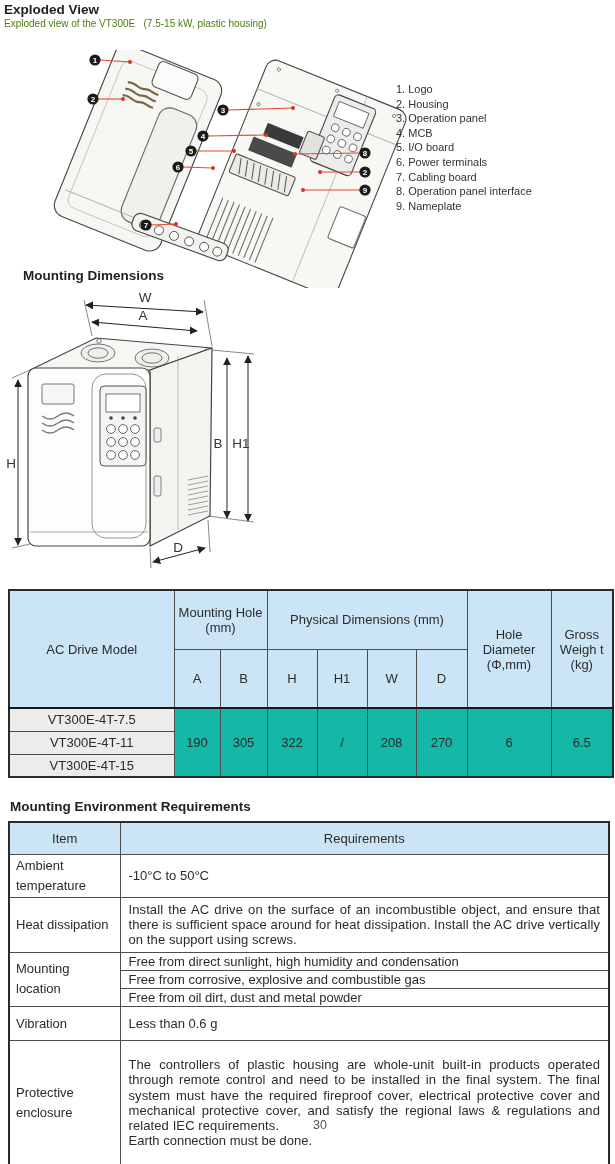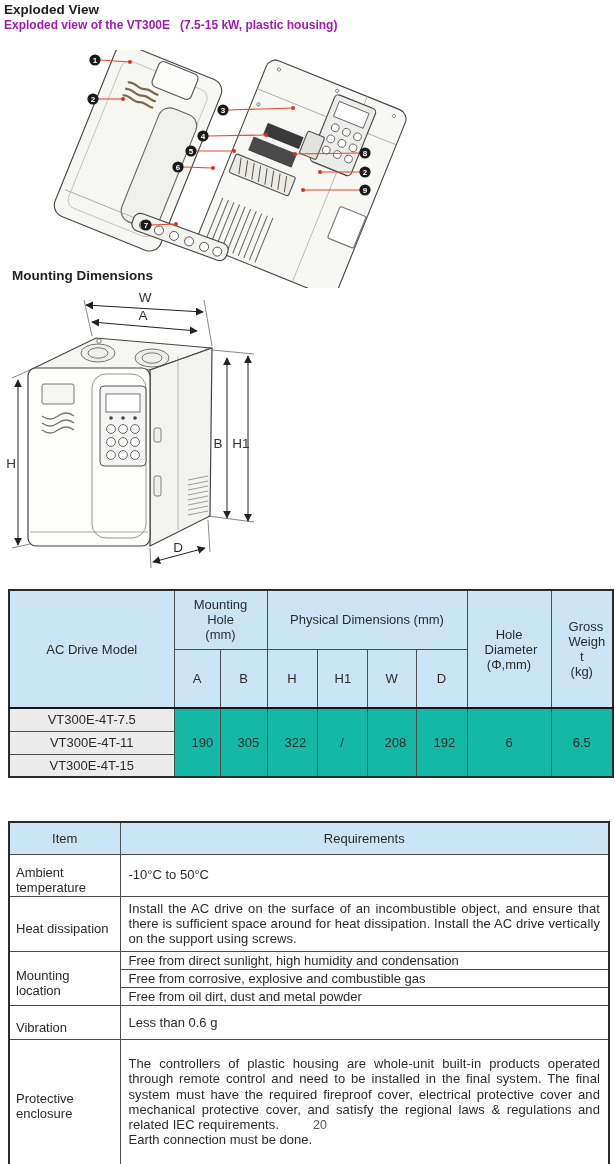--- a/index.html
+++ b/index.html
@@ -2,38 +2,38 @@
 <html><head>
 <meta charset="utf-8">
 <style>
   html,body{margin:0;padding:0;background:#fff;}
   .page{
     position:relative;width:615px;height:1164px;background:#fff;overflow:hidden;
     font-family:"Liberation Sans", sans-serif;color:#2b2b2b;
   }
   .abs{position:absolute;}
   .h-bold{font-size:13.5px;font-weight:bold;color:#222;}
-  .subtitle{font-size:12px;white-space:pre-wrap;color:#a21caf;font-weight:bold;}
+  .subtitle{font-size:10px;white-space:pre-wrap;color:#4d7c0f;}
   .legend{font-size:11px;line-height:14.6px;color:#333;}
   
   table{border-collapse:collapse;}
   .dim-table{position:absolute;left:8px;top:589px;width:604px;table-layout:fixed;
     border:2px solid #2b2b2b;font-size:13px;}
   .dim-table td{border:1px solid #4d4d4d;text-align:center;vertical-align:middle;
-    padding:0 17px;overflow:hidden;}
+    padding:0 2px;overflow:hidden;}
   .dim-table .hd{background:#cbe5f6;}
   .dim-table tr.body-first td{border-top:2px solid #161616;text-align:center;}
   .dim-table .model{background:#ececec;}
   .dim-table .val{background:#14b8a6;}
   
   .env-table{position:absolute;left:8px;top:821px;width:600px;table-layout:fixed;
     border:2px solid #2b2b2b;font-size:13px;}
   .env-table td{border:1px solid #4d4d4d;vertical-align:middle;padding:1px 8px;}
   .env-table .hd{background:#cbe5f6;text-align:center;}
-  .env-table .item-cell{padding:10px 4px 1px 6px;line-height:15px;}
+  .env-table .item-cell{padding:1px 4px 1px 6px;line-height:20px;}
   .env-table .req-just{text-align:justify;line-height:15.2px;letter-spacing:.1px;}
   .env-table .req-plain{line-height:15.2px;}
   .page-num{font-size:12.5px;color:#555;z-index:4;}
   svg text{font-family:"Liberation Sans", sans-serif;}
 </style>
 </head>
 <body>
 
 <div class="page">
 
@@ -172,22 +172,33 @@
         <text x="146" y="177.8" fill="#fff">7</text>
       <circle cx="365" cy="103" r="5.6" fill="#1a1a1a"></circle>
         <text x="365" y="105.8" fill="#fff">8</text>
       <circle cx="365" cy="122" r="5.6" fill="#1a1a1a"></circle>
         <text x="365" y="124.8" fill="#fff">2</text>
       <circle cx="365" cy="140" r="5.6" fill="#1a1a1a"></circle>
         <text x="365" y="142.8" fill="#fff">9</text>
     </g>
   </svg>
 
-
-  <div class="abs h-bold" style="left:12px;top:268px;">Mounting Dimensions</div>
+  <div class="abs legend" style="left:396px;top:82px;">
+    <div>1. Logo</div>
+    <div>2. Housing</div>
+    <div>3. Operation panel</div>
+    <div>4. MCB</div>
+    <div>5. I/O board</div>
+    <div>6. Power terminals</div>
+    <div>7. Cabling board</div>
+    <div>8. Operation panel interface</div>
+    <div>9. Nameplate</div>
+  </div>
+
+  <div class="abs h-bold" style="left:23px;top:268px;">Mounting Dimensions</div>
 
   <svg class="abs" style="left:0;top:288px;" width="335" height="296" viewBox="0 0 335 296">
     <defs>
       <marker id="arr" viewBox="0 0 10 10" refX="9" refY="5" markerWidth="8" markerHeight="8" orient="auto-start-reverse">
         <path d="M0,0 L10,5 L0,10 z" fill="#222"></path>
       </marker>
     </defs>
 
     <g stroke="#444" stroke-width="1.2" fill="#fbfbf9">
 
@@ -300,33 +311,34 @@
       <td class="hd">W</td>
       <td class="hd">D</td>
     </tr>
     <tr class="body-first" style="height:23px">
       <td class="model">VT300E-4T-7.5</td>
       <td class="val" rowspan="3">190</td>
       <td class="val" rowspan="3">305</td>
       <td class="val" rowspan="3">322</td>
       <td class="val" rowspan="3">/</td>
       <td class="val" rowspan="3">208</td>
-      <td class="val" rowspan="3">192</td>
+      <td class="val" rowspan="3">270</td>
       <td class="val" rowspan="3">6</td>
       <td class="val" rowspan="3">6.5</td>
     </tr>
     <tr style="height:23px">
       <td class="model">VT300E-4T-11</td>
     </tr>
     <tr style="height:23px">
       <td class="model">VT300E-4T-15</td>
     </tr>
   </tbody>
     </table>
 
+  <div class="abs h-bold" style="left:10px;top:799px;">Mounting Environment Requirements</div>
 
   <table class="env-table">
     <colgroup>
         <col style="width:111px">
         <col style="width:489px">
       </colgroup>
     <tbody>
         <tr style="height:32px">
       <td class="hd">Item</td>
       <td class="hd">Requirements</td>
@@ -356,15 +368,15 @@
     <tr style="height:125px">
       <td class="item-cell">Protective enclosure</td>
       <td>
         <div class="req-just">The controllers of plastic housing are whole-unit built-in products operated through remote control and need to be installed in the final system. The final system must have the required fireproof cover, electrical protective cover and mechanical protective cover, and satisfy the regional laws &amp; regulations and related IEC requirements.</div>
         <div class="req-plain">Earth connection must be done.</div>
       </td>
     </tr>
   </tbody>
     </table>
 
-  <div class="abs page-num" style="left:313px;top:1118px;">20</div>
+  <div class="abs page-num" style="left:313px;top:1118px;">30</div>
 
 </div>
 
 </body></html>

